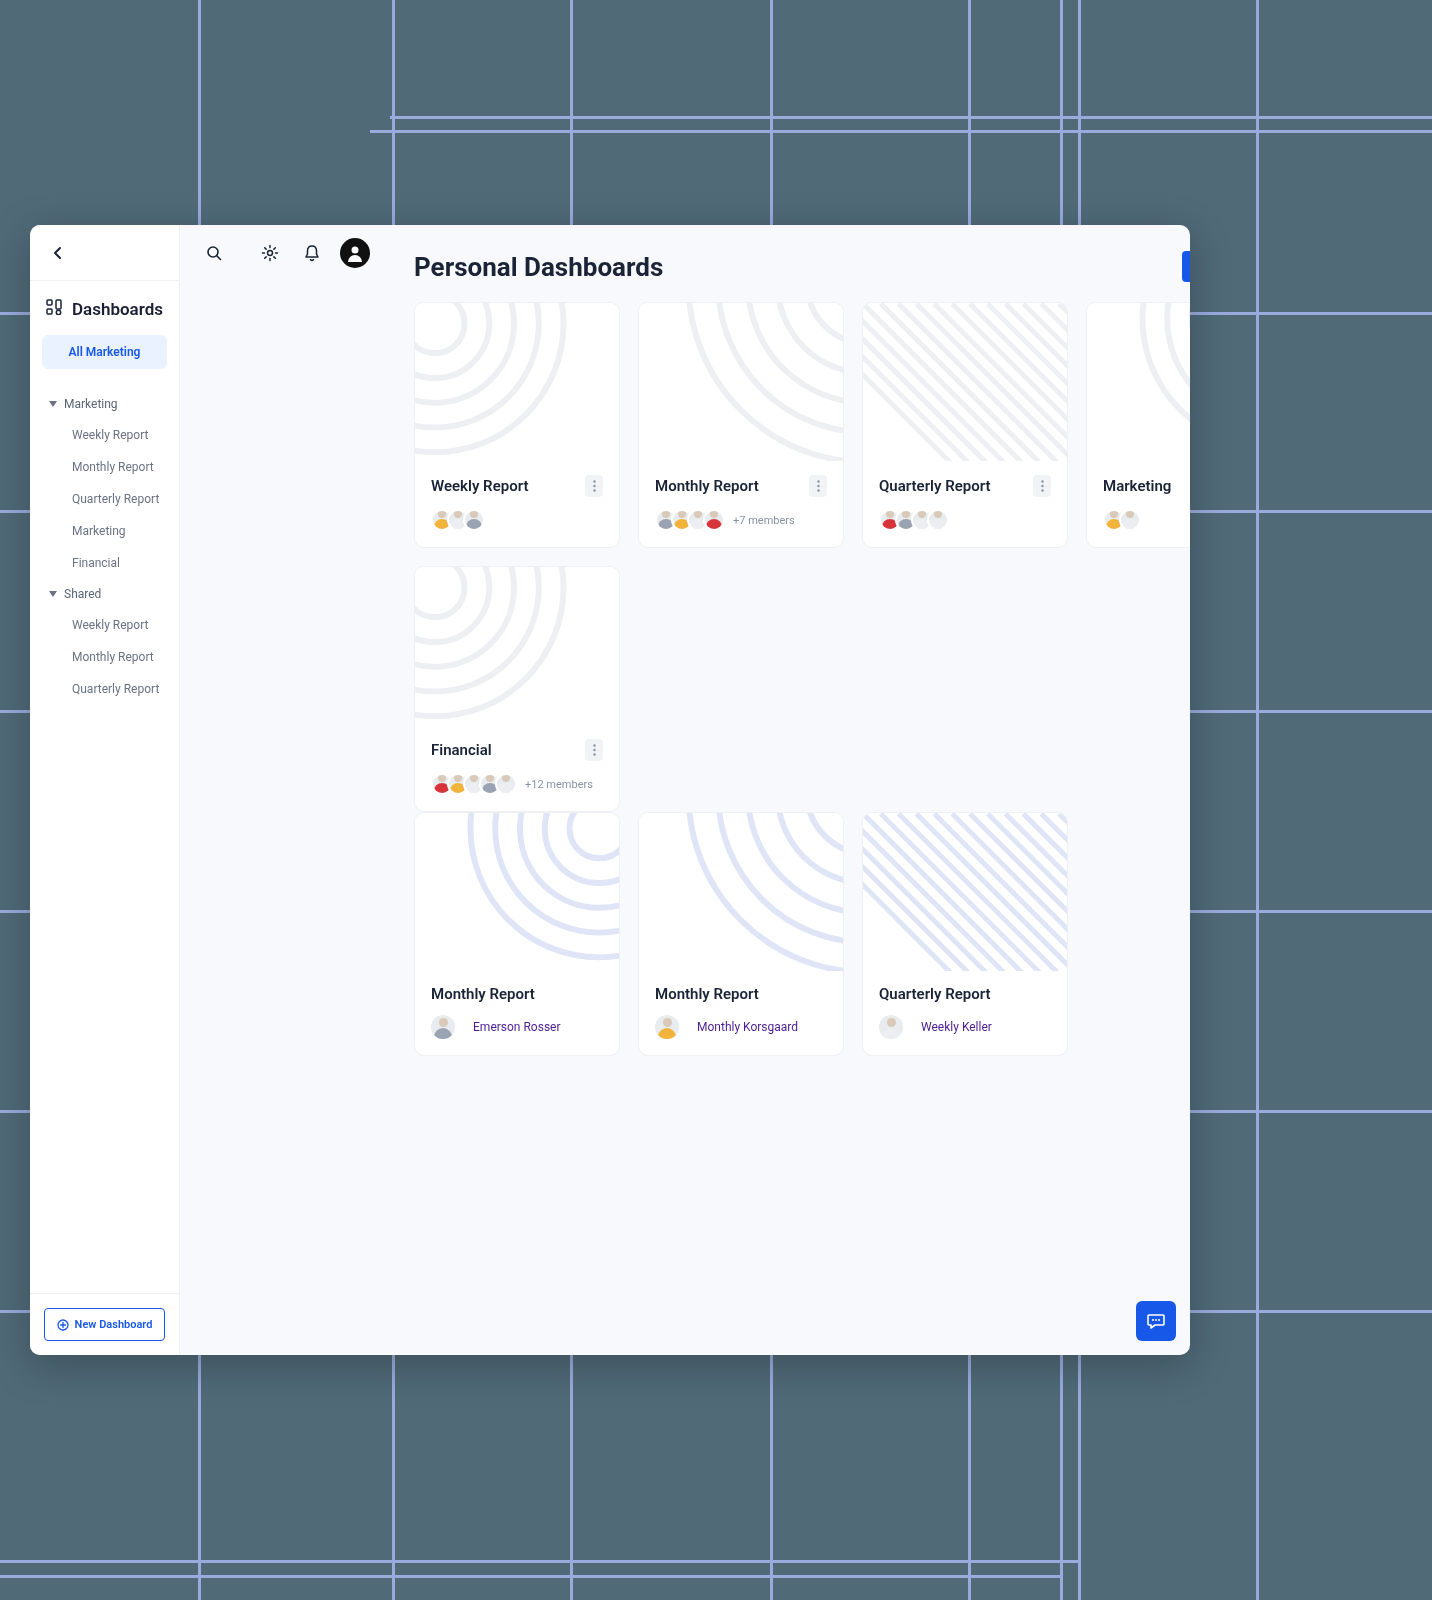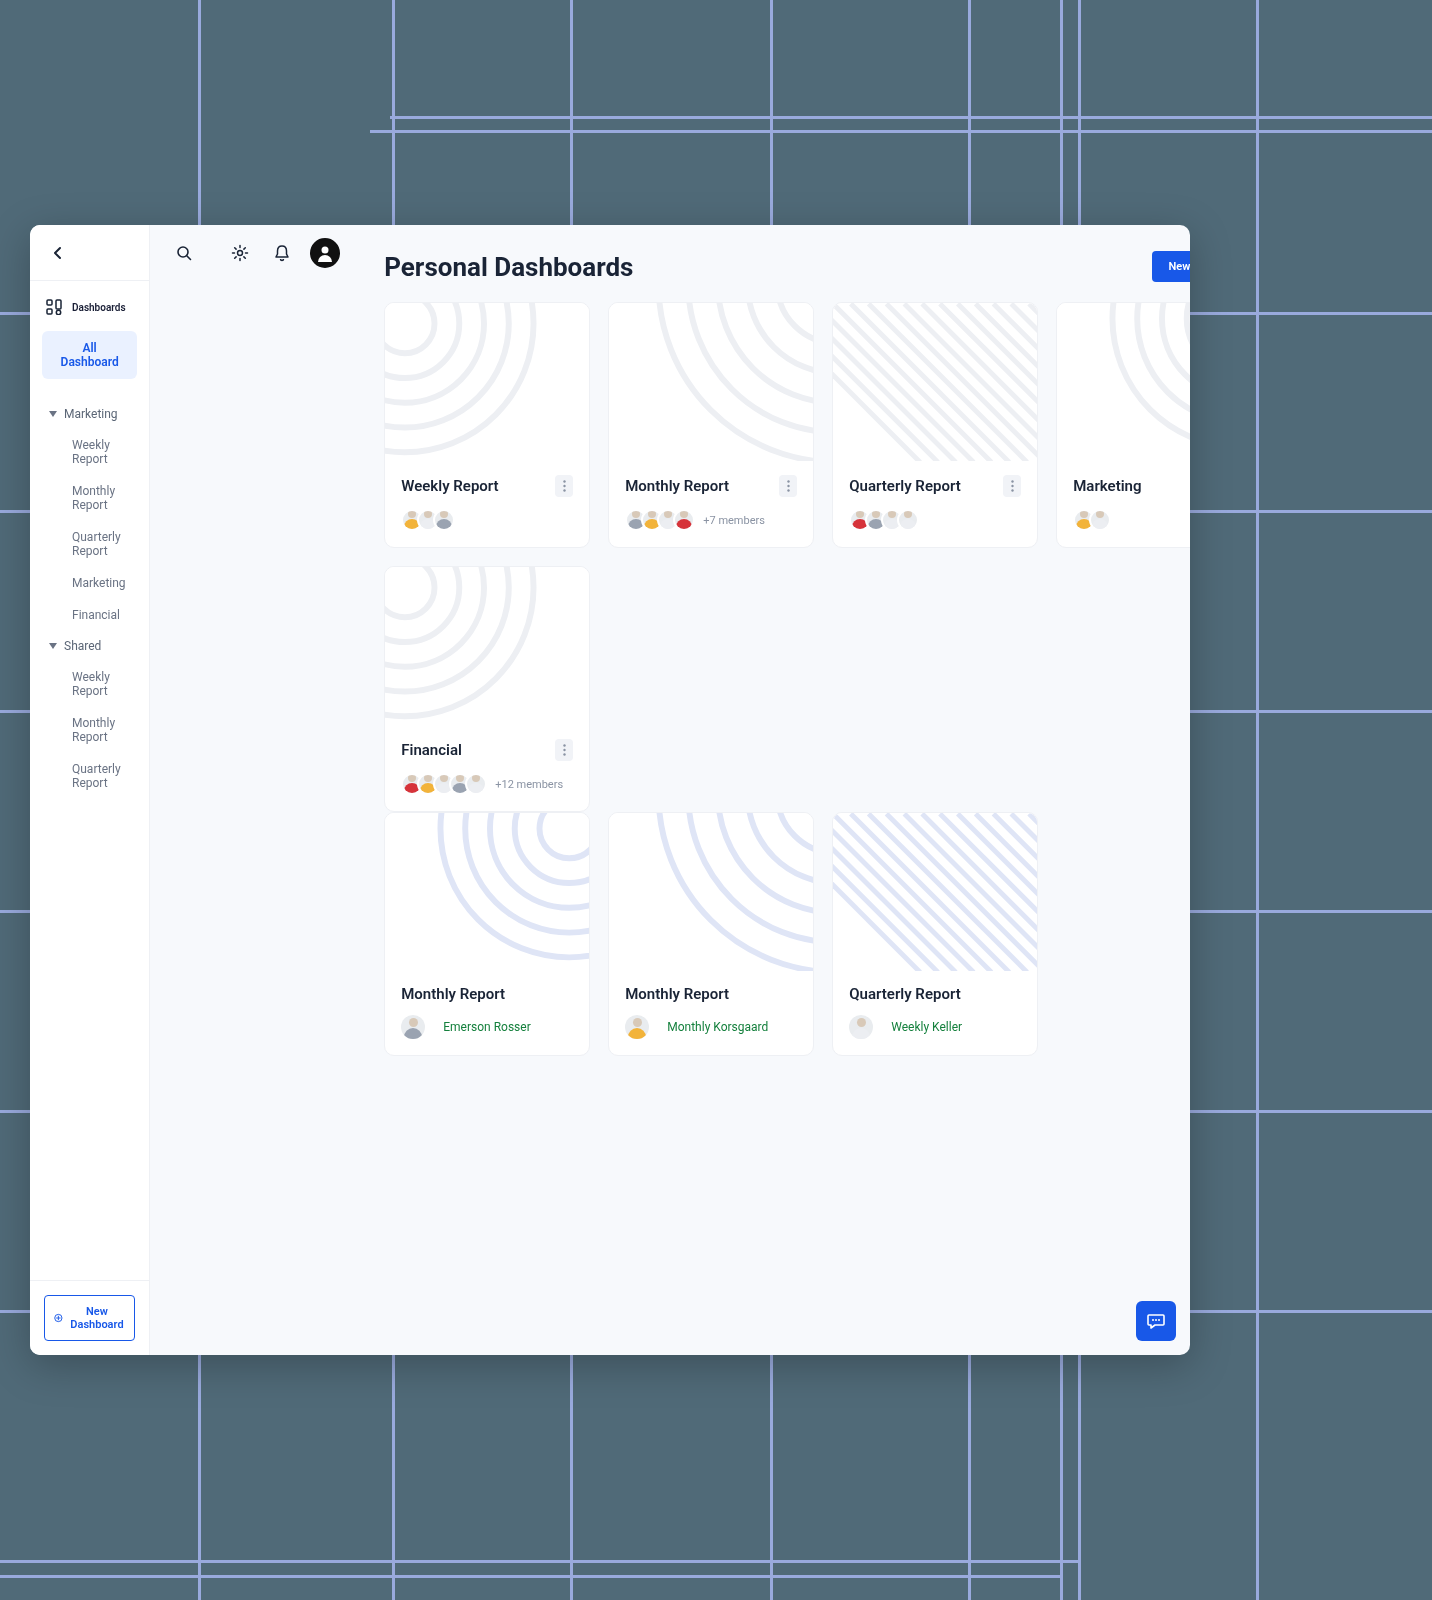--- a/index.html
+++ b/index.html
@@ -45,25 +45,25 @@
   display: flex;
   align-items: center;
   padding: 0 16px;
   border-bottom: 1px solid #eef0f4;
 }
 
 .back-btn { width: 24px; height: 24px; display:flex; align-items:center; justify-content:center; cursor:pointer; }
 
 .sidebar-header {
   display: flex;
-  align-items: center;
+  align-items: flex-start;
   gap: 10px;
   padding: 18px 16px 10px 16px;
   font-weight: 600;
-  font-size: 10px;
+  font-size: 17px;
   color: #1a1f36;
 }
 
 .sidebar-header svg { flex-shrink: 0; }
 
 .sidebar-active {
   margin: 6px 12px 14px 12px;
   background: #eaf1ff;
   color: #1858e8;
   font-size: 12px;
@@ -204,21 +204,21 @@
 }
 .av:first-child { margin-left: 0; }
 .av .h { width:8px; height:8px; border-radius:50%; background:#d8c9b8; margin-bottom:1px; }
 .av .b { width:16px; height:10px; border-radius:8px 8px 0 0; }
 
 .av-owner { width: 24px; height: 24px; border-radius:50%; margin-right:10px; display:flex; align-items:flex-end; justify-content:center; overflow:hidden; }
 .av-owner .h { width:9px; height:9px; border-radius:50%; background:#d8c9b8; margin-bottom:1px; }
 .av-owner .b { width:18px; height:11px; border-radius:9px 9px 0 0; }
 
 .more-members { font-size: 11px; color: #8a93a3; }
-.owner-name { font-size: 12px; color: #15803d; }
+.owner-name { font-size: 12px; color: #4c1d95; }
 
 .section-head.shared { margin-top: 40px; }
 
 .chat-fab {
   position: absolute;
   right: 14px;
   bottom: 14px;
   width: 40px; height: 40px;
   background: #1858e8;
   border-radius: 6px;
@@ -269,21 +269,21 @@
     <div class="sidebar-header">
       <svg width="16" height="16" viewBox="0 0 16 16">
         <rect x="1" y="1" width="5" height="5" rx="1" stroke="#1a2436" stroke-width="1.5" fill="none"></rect>
         <rect x="1" y="10" width="5" height="5" rx="1" stroke="#1a2436" stroke-width="1.5" fill="none"></rect>
         <rect x="10" y="1" width="5" height="9" rx="1" stroke="#1a2436" stroke-width="1.5" fill="none"></rect>
         <circle cx="12.5" cy="13.5" r="2.2" stroke="#1a2436" stroke-width="1.5" fill="none"></circle>
       </svg>
       <span>Dashboards</span>
     </div>
 
-    <div class="sidebar-active">All Dashboard</div>
+    <div class="sidebar-active">All Marketing</div>
 
     <div class="tree">
       <div class="tree-group-label">
         <span class="tree-caret">
           <svg width="8" height="6" viewBox="0 0 8 6">
               <path d="M0 0 L8 0 L4 6 Z" fill="#6a7384"></path>
             </svg>
         </span>
         <span>Marketing</span>
       </div>

